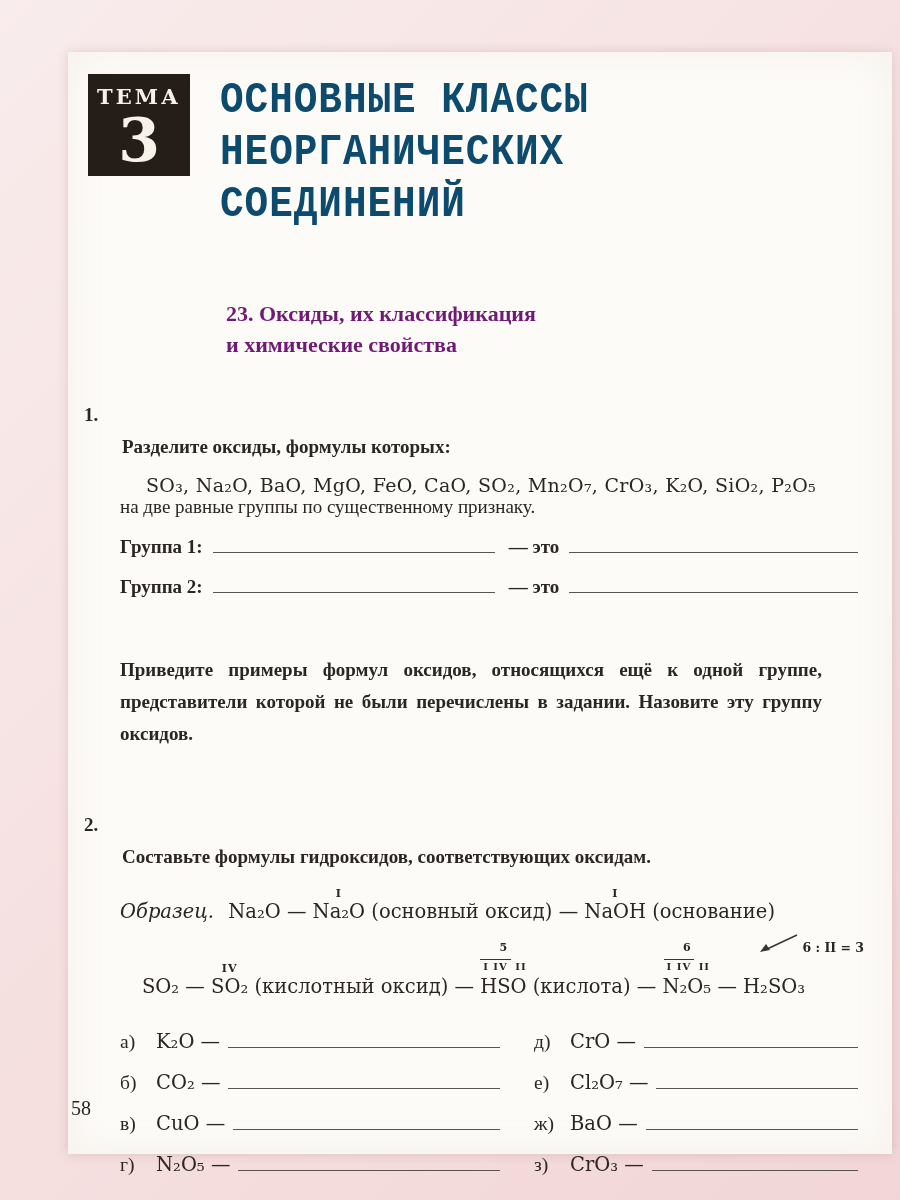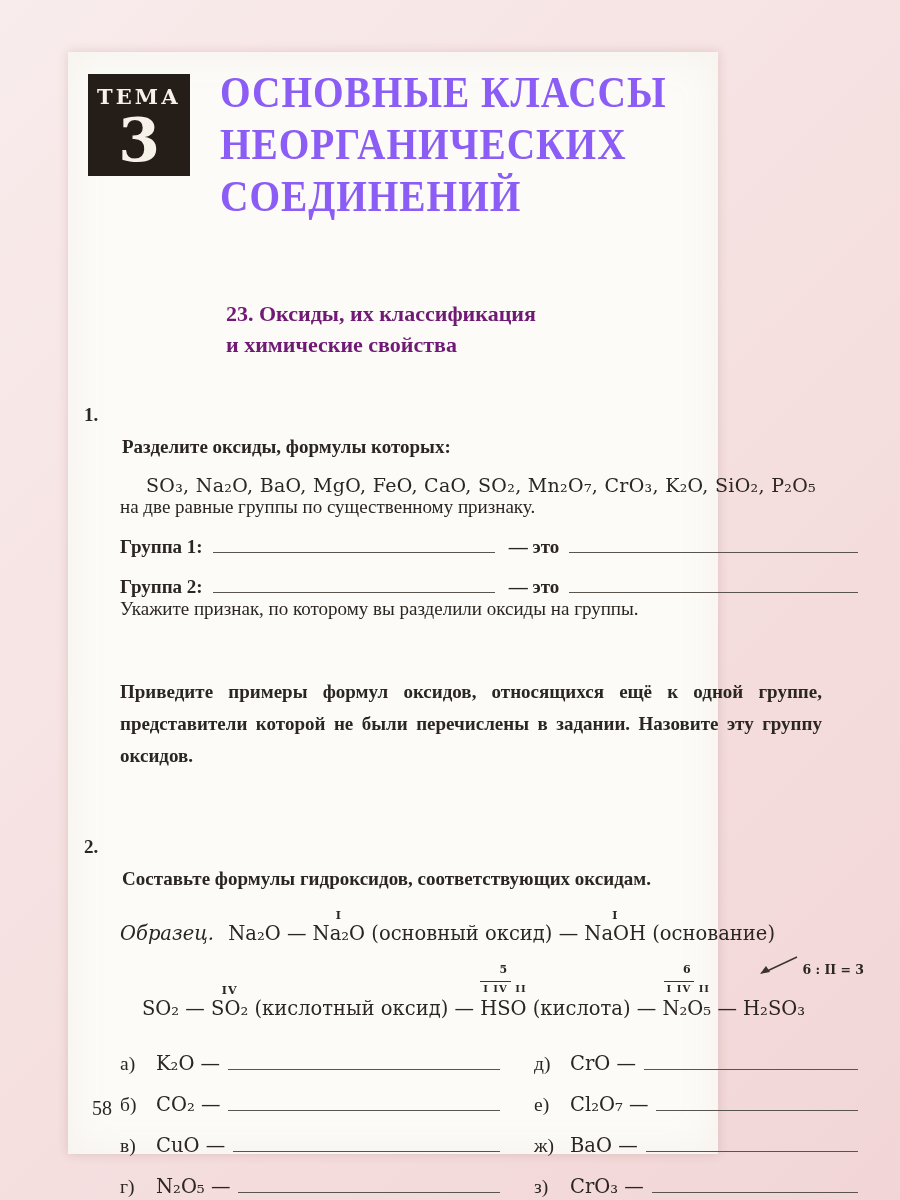--- a/index.html
+++ b/index.html
@@ -4,37 +4,37 @@
 <style>
   * { margin:0; padding:0; box-sizing:border-box; }
   html,body { width:900px; height:1200px; }
   body {
     font-family:"Liberation Serif","DejaVu Serif",serif;
     background:linear-gradient(135deg,#f9ecec 0%,#f5dfdf 55%,#f2d6d7 100%);
     position:relative; overflow:hidden;
     color:#2b2622;
   }
   .page {
-    position:absolute; left:68px; top:52px; width:650px; height:1102px;
+    position:absolute; left:68px; top:52px; width:824px; height:1102px;
     background:#fcfbf7;
     box-shadow:0 0 10px rgba(120,60,60,0.18), inset 0 0 40px rgba(200,160,160,0.10);
   }
   
   .tema {
     position:absolute; left:20px; top:22px; width:102px; height:102px;
     background:#241d18; color:#f6f2ea; text-align:center;
   }
   .tema .tema-label { display:block; margin-top:10px; font-size:21px; font-weight:bold; letter-spacing:3px; font-family:"DejaVu Serif",serif; }
   .tema .tema-number { display:block; font-size:60px; line-height:62px; font-weight:bold; font-family:"DejaVu Serif",serif; }
   
   .main-title {
-    position:absolute; left:152px; top:12px; width:640px;
-    font-family:Liberation Serif, serif;
+    position:absolute; left:152px; top:20px; width:640px;
+    font-family:Liberation Mono, monospace;
     font-weight:bold; font-size:41px; line-height:52px; letter-spacing:1px;
-    color:#8b5cf6;
+    color:#0c4a6e;
   }
   .main-title span { display:block; transform:scale(0.96,1.08); transform-origin:left top; }
   
   .content { position:absolute; left:16px; top:246px; width:774px; font-size:19px; }
   .section-heading {
     margin-left:142px; font-weight:bold; font-size:22px; line-height:31px; color:#701a75;
   }
   .task { display:flex; margin-top:44px; }
   .task .task-number { width:38px; font-weight:bold; flex:0 0 38px; }
   .task .task-text { font-weight:bold;margin-top:32px; }
@@ -70,21 +70,21 @@
   }
   
   .items-grid {
     display:grid; grid-template-columns:380px 1fr; column-gap:34px; row-gap:16px;
     margin:30px 0 0 36px; font-size:19.5px;
   }
   .item { display:flex; align-items:baseline; }
   .item .letter { width:36px; flex:0 0 36px; }
   .item .item-formula { white-space:nowrap; margin-right:8px; }
   .item .blank { flex:1; }
-  .page-number { position:absolute; left:24px; bottom:34px; font-size:20px; color:#2b2622; }
+  .page-number { position:absolute; left:3px; bottom:34px; font-size:20px; color:#2b2622; }
 </style>
 </head>
 <body>
 
 <div class="page">
 
   <div class="tema">
     <span class="tema-label">ТЕМА</span>
     <span class="tema-number">3</span>
   </div>
@@ -118,21 +118,20 @@
       <span class="blank blank2"></span>
     </div>
 
     <div class="group-row">
       <span class="group-label">Группа 2:</span>
       <span class="blank blank1"></span>
       <span class="eto">— это</span>
       <span class="blank blank2"></span>
     </div>
 
-    <div class="line-indent">Укажите признак, по которому вы разделили оксиды на группы.</div>
 
     <div class="extra-par">Приведите примеры формул оксидов, относящихся ещё к одной группе, представители которой не были перечислены в задании. Назовите эту группу оксидов.</div>
 
     <div class="task" style="margin-top:64px;">
       <span class="task-number">2.</span>
       <span class="task-text">Составьте формулы гидроксидов, соответствующих оксидам.</span>
     </div>
 
     <div class="example1 formula">
       <span class="example-label">Образец.</span>

